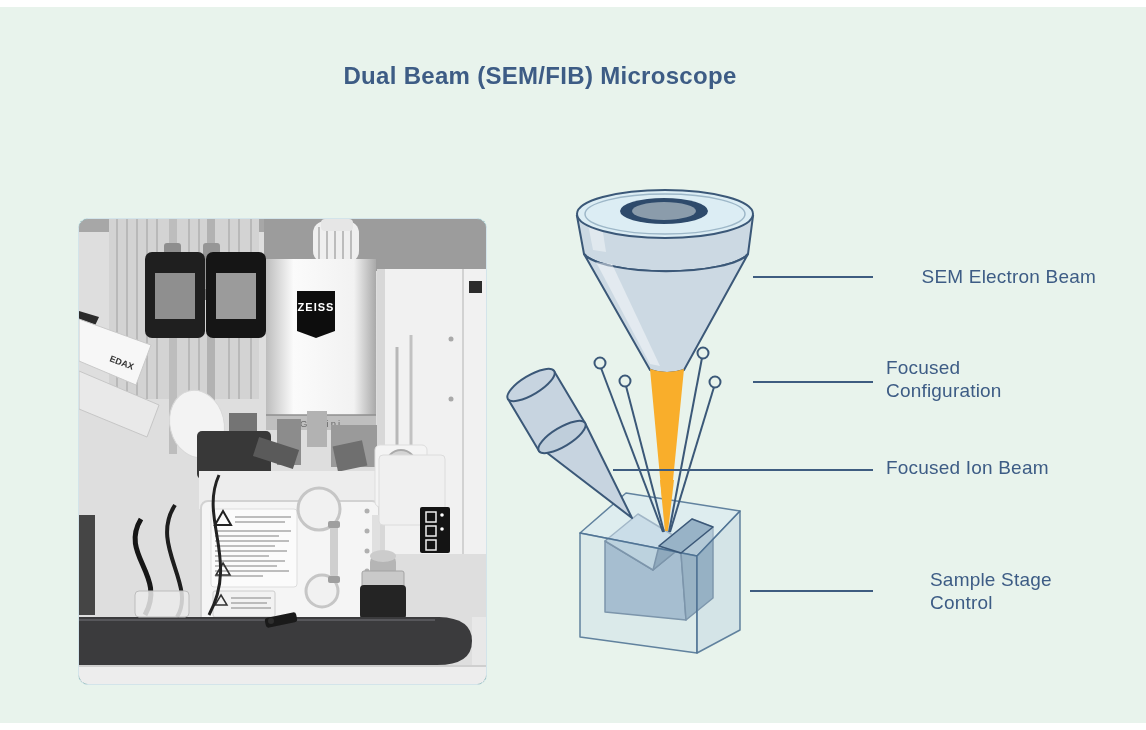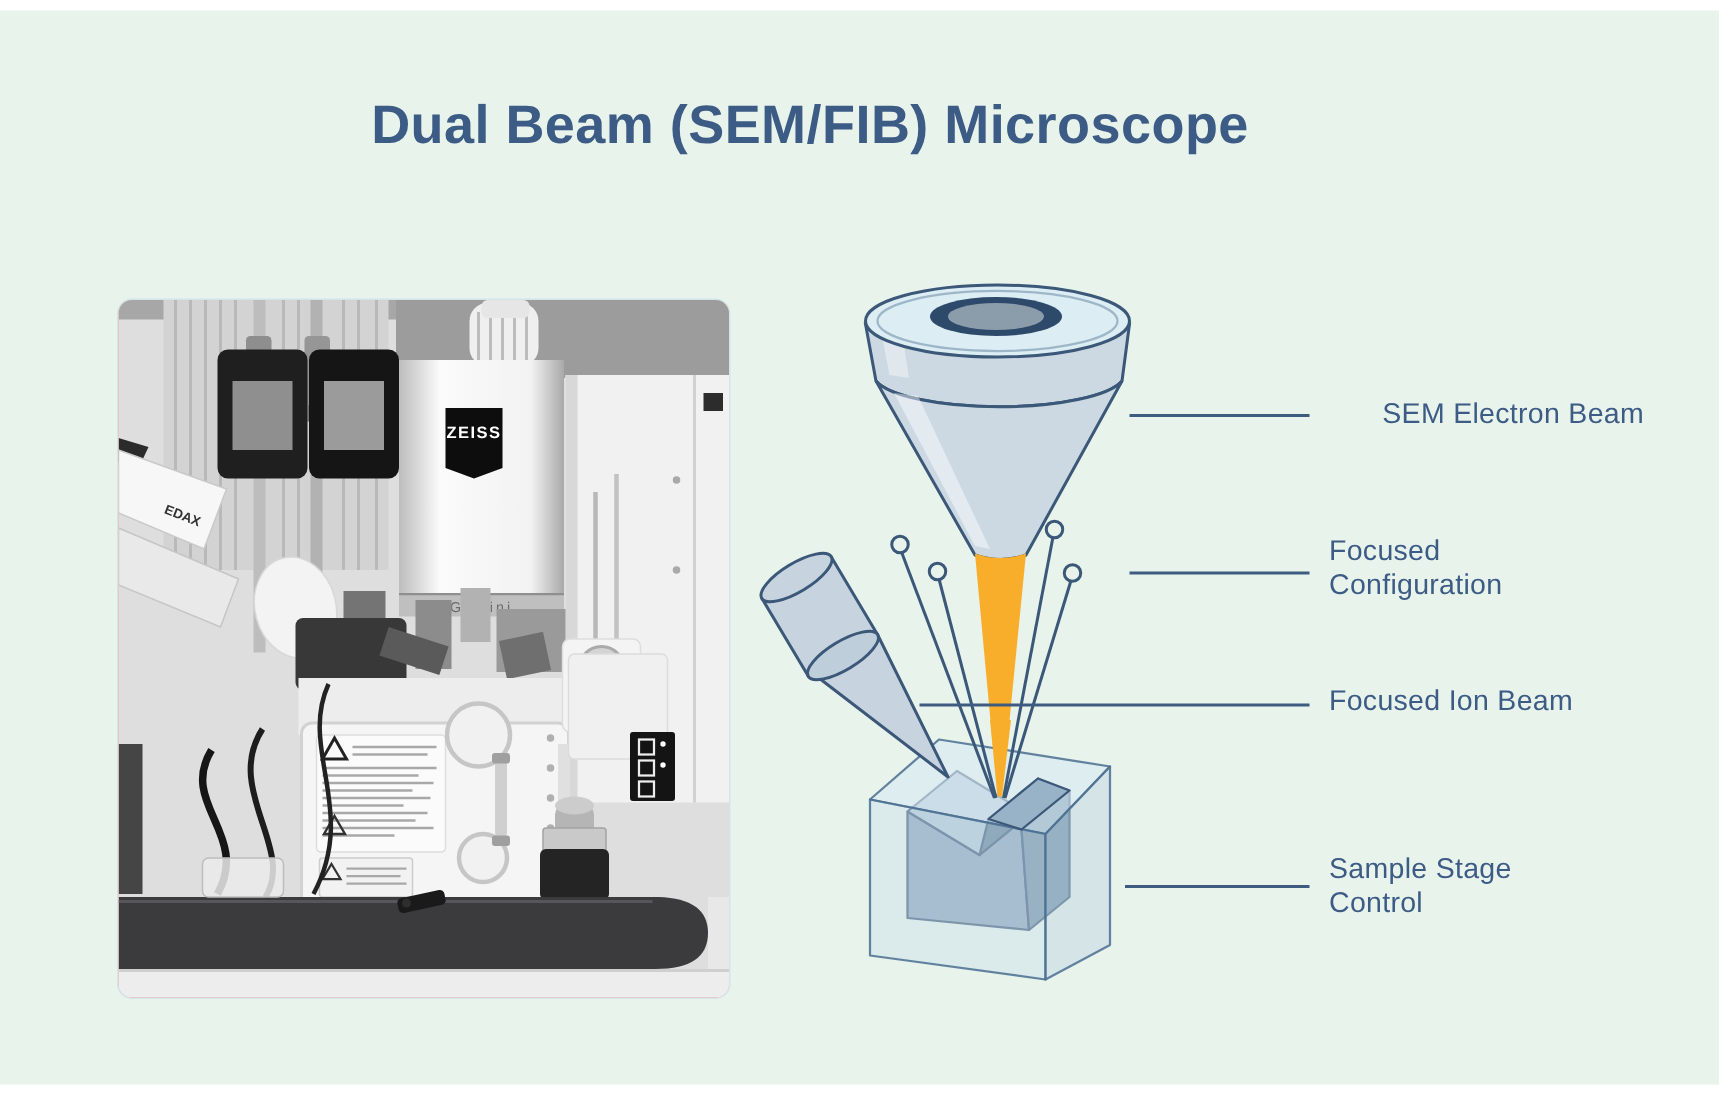--- a/index.html
+++ b/index.html
@@ -7,41 +7,41 @@
     width:1146px;height:730px;position:relative;overflow:hidden;
     background:#ffffff;
     font-family:"Liberation Sans", sans-serif;
   }
   .canvas{
     position:absolute;left:0;top:7px;width:1146px;height:716px;
     background:#e8f3ec;
   }
   .page-title{
     position:absolute;left:0;top:62px;width:1080px;
-    text-align:center;font-size:36px;font-weight:700;letter-spacing:.3px;
+    text-align:center;font-size:24px;font-weight:700;letter-spacing:.3px;
     color:#3d5c85;margin:0;
   }
   .photo-frame{
-    position:absolute;left:78px;top:199px;width:407px;height:465px;
+    position:absolute;left:78px;top:218px;width:407px;height:465px;
     border-radius:10px;overflow:hidden;border:1.5px solid #d3e4ea;
-    background:#fca5a5;
+    background:#0f766e;
   }
   .photo-frame svg{display:block;}
   .diagram{
     position:absolute;left:500px;top:180px;width:380px;height:500px;
   }
   .dia-label{
     position:absolute;left:886px;
     font-size:19px;line-height:23px;font-weight:500;letter-spacing:.2px;
     color:#3d5c85;
   }
   #label-sem{top:265px;width:210px;text-align:right;}
   #label-detector{top:356px;width:150px;}
   #label-fib{top:456px;width:210px;}
-  #label-stage{top:568px;width:150px;}
+  #label-stage{top:568px;width:150px;margin-left:44px;}
 </style>
 </head>
 <body>
 
 <div class="canvas"></div>
 
 <h1 class="page-title">Dual Beam (SEM/FIB) Microscope</h1>
 
 <div class="photo-frame">
   <svg width="407" height="465" viewBox="0 0 407 465">

